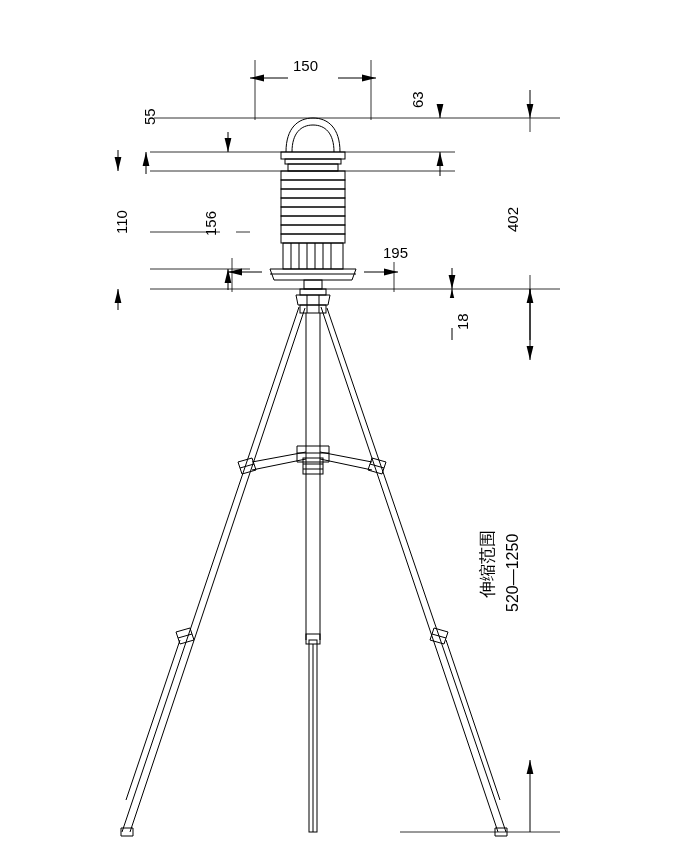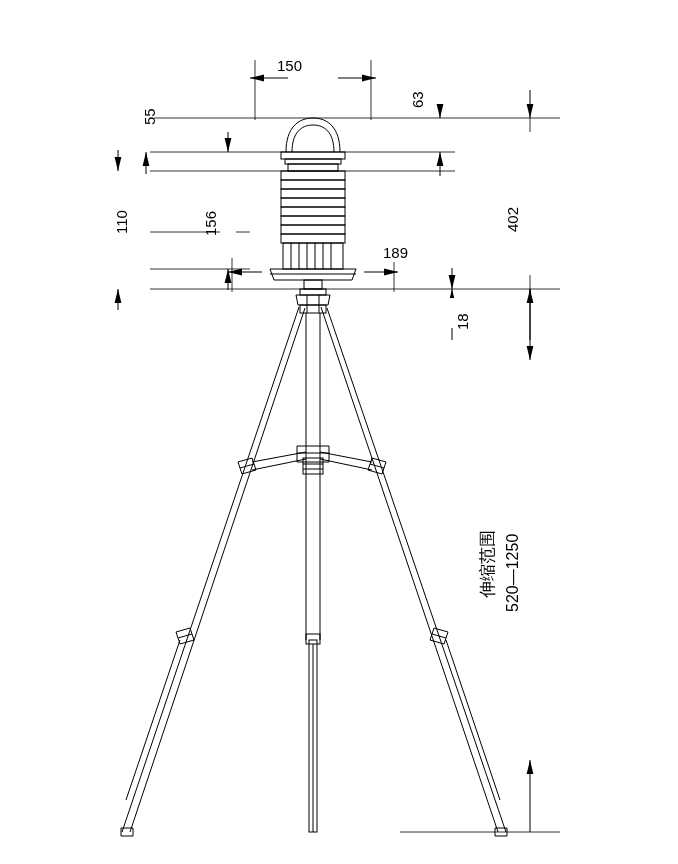--- a/index.html
+++ b/index.html
@@ -194,31 +194,31 @@
       <rect x="444" y="298" width="16" height="30"></rect>
       <rect x="432" y="70" width="16" height="34"></rect>
       <rect x="138" y="88" width="16" height="34"></rect>
       <rect x="110" y="190" width="16" height="38"></rect>
       <rect x="220" y="188" width="16" height="46"></rect>
       <rect x="290" y="64" width="46" height="22"></rect>
       <rect x="375" y="240" width="46" height="22"></rect>
     </g>
   </svg>
 
-  <div class="dimtext" style="left:277px;top:58px;">150</div>
+  <div class="dimtext" style="left:293px;top:58px;">150</div>
 
   <div class="dimtext vert" style="left:410px;top:108px;transform:rotate(-90deg);">63</div>
 
   <div class="dimtext vert" style="left:142px;top:125px;transform:rotate(-90deg);">55</div>
 
   <div class="dimtext vert" style="left:203px;top:236px;transform:rotate(-90deg);">156</div>
 
   <div class="dimtext vert" style="left:114px;top:234px;transform:rotate(-90deg);">110</div>
 
-  <div class="dimtext" style="left:383px;top:245px;">189</div>
+  <div class="dimtext" style="left:383px;top:245px;">195</div>
 
   <div class="dimtext vert" style="left:455px;top:330px;transform:rotate(-90deg);">18</div>
 
   <div class="dimtext vert" style="left:505px;top:232px;transform:rotate(-90deg);">402</div>
 
   <div class="dimtext vert" style="left:505px;top:612px;transform:rotate(-90deg);font-size:16px;">520—1250</div>
 
   <div class="cnlabel vert" style="left:479px;top:598px;transform:rotate(-90deg);">伸缩范围</div>
 
 </div>

